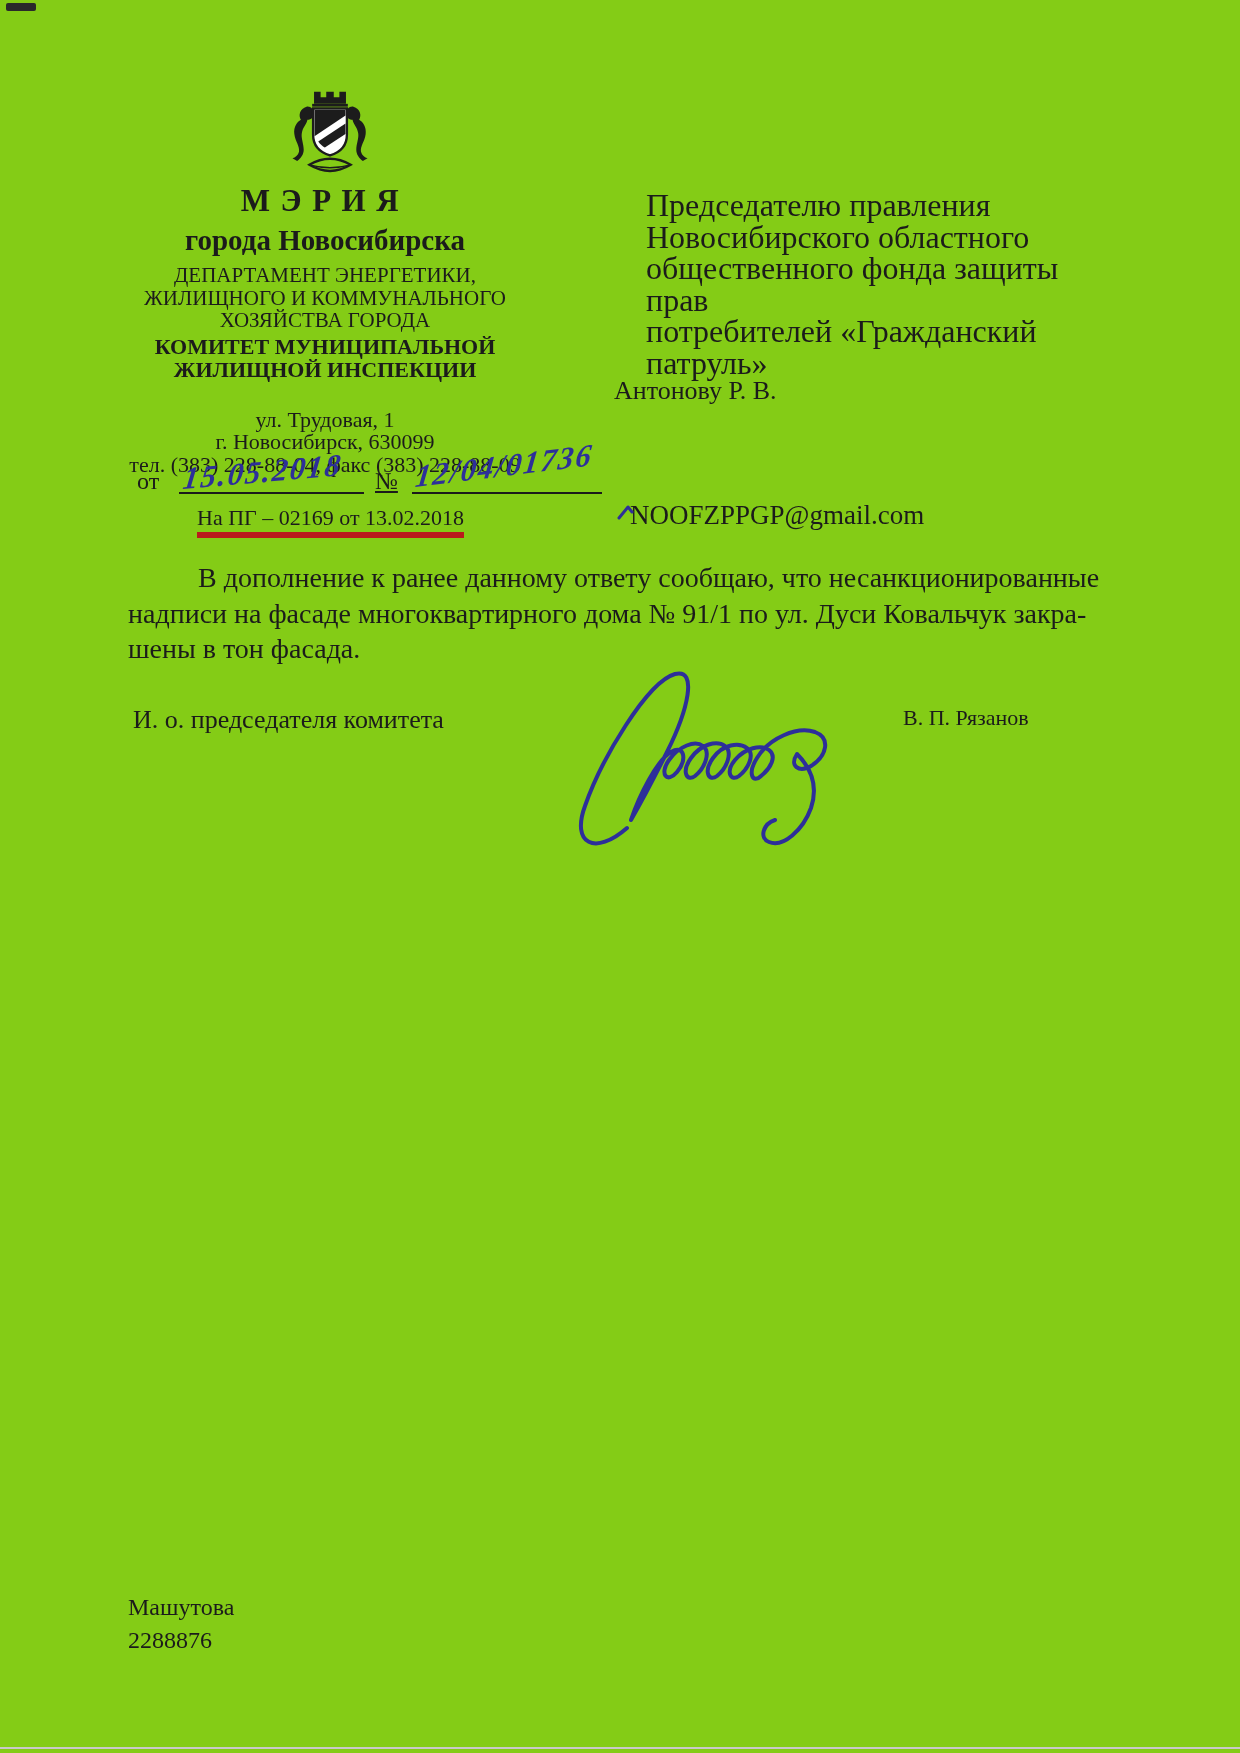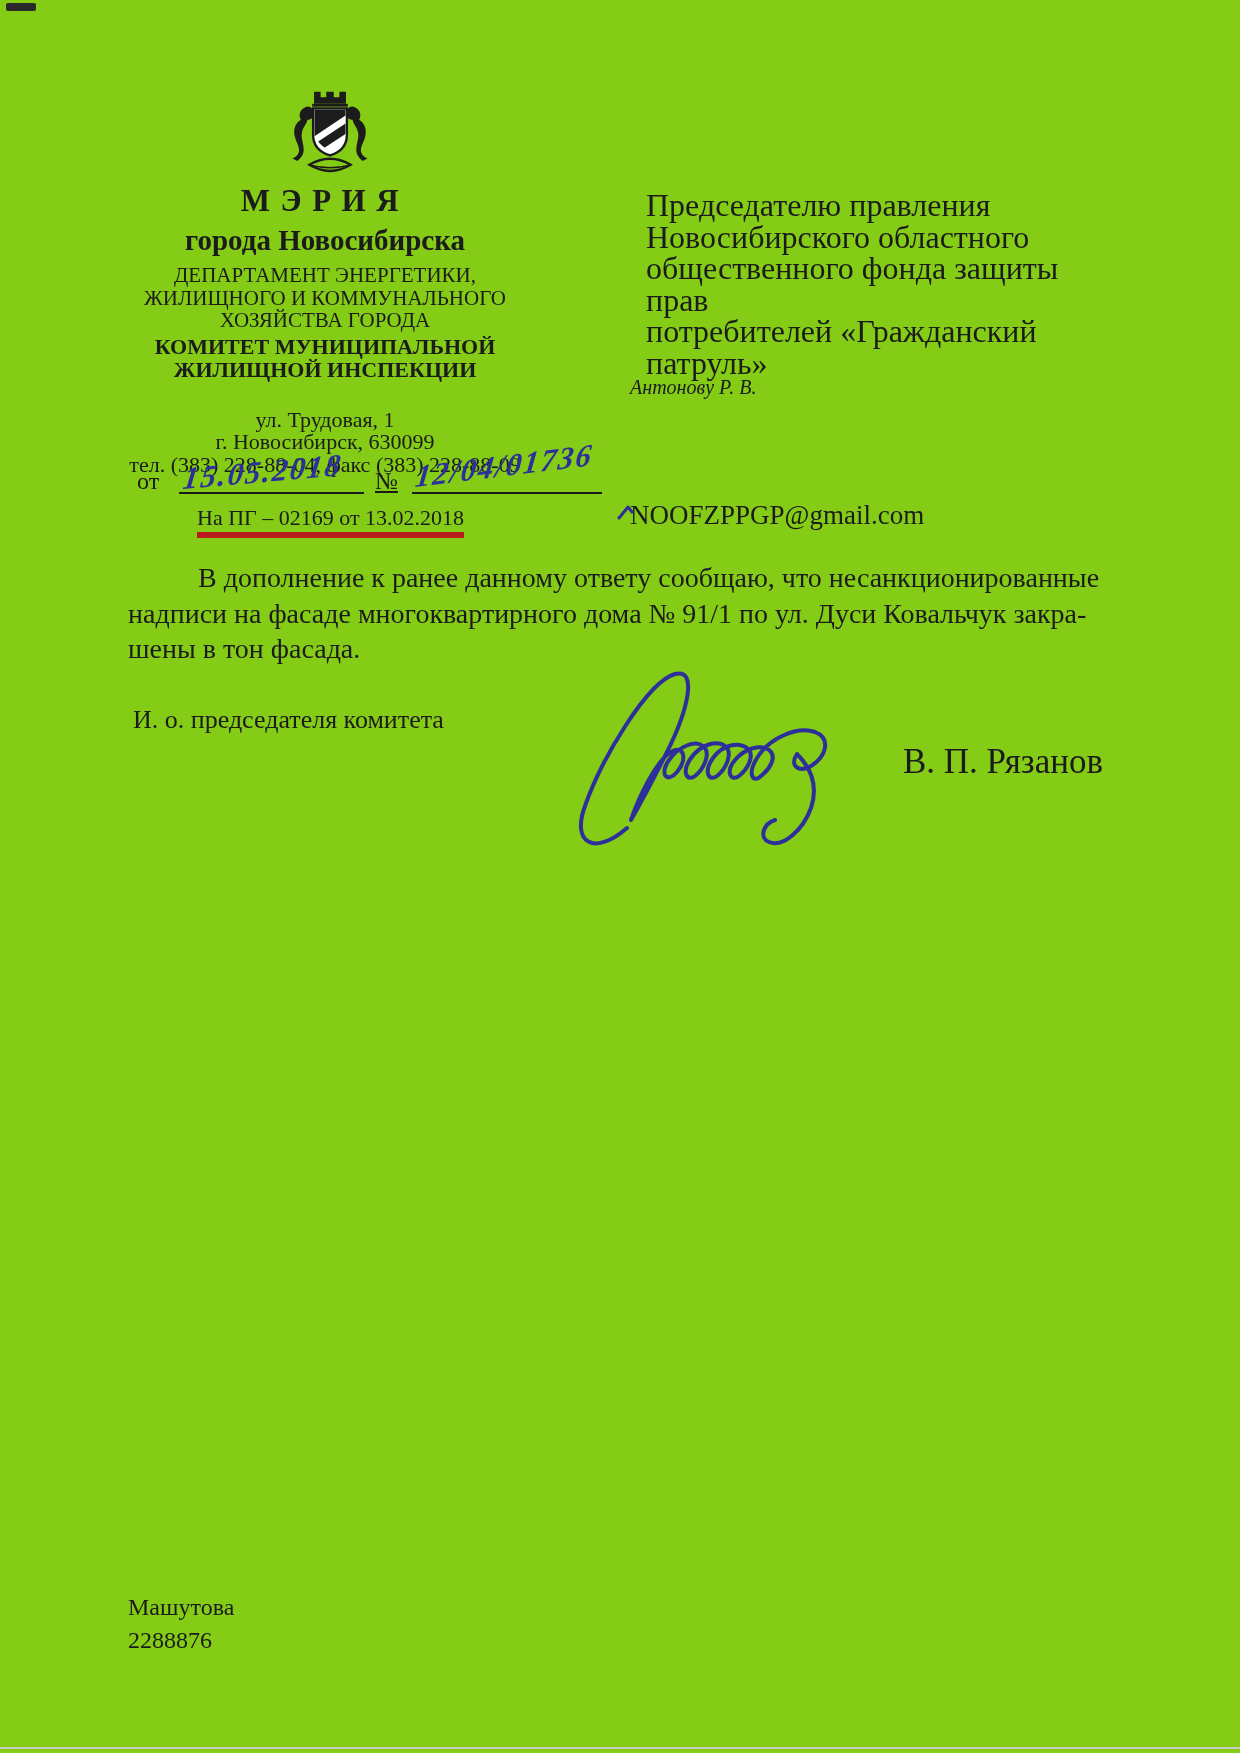--- a/index.html
+++ b/index.html
@@ -39,30 +39,30 @@
     white-space:nowrap;
   }
   .hand-date{left:46px;top:-8px;transform:rotate(-5deg) skewX(-12deg);}
   .hand-num{left:278px;top:-14px;transform:rotate(-7deg) skewX(-14deg);}
 
   .replyref{left:197px;top:505px;font-size:22px;}
   .replyref span{border-bottom:6px solid #b91c1c;padding-bottom:2px;}
 
   
   .recipient{left:630px;top:190px;width:460px;font-size:32px;line-height:31.5px;margin-left:16px;}
-  .recip-name{left:630px;top:376px;font-size:20px;font-style:italic;}
+  .recip-name{left:614px;top:376px;font-size:26px;}
   .recip-email{left:630px;top:500px;font-size:27px;}
 
   
   .body-par{left:128px;top:560px;width:995px;font-size:28px;line-height:35.5px;}
   .indent{text-indent:70px;}
 
   
   .sig-label{left:133px;top:705px;font-size:26px;}
-  .sig-name{left:903px;top:742px;font-size:35px;}
+  .sig-name{left:903px;top:705px;font-size:22px;}
   .sig-svg{left:535px;top:648px;}
   .tick-svg{left:616px;top:500px;}
 
   
   .footer{left:128px;top:1591px;font-size:24px;line-height:33px;}
 
   
   .scanline{left:0;top:1747px;width:1240px;height:2px;background:#c9c9c9;}
   .speck1{left:6px;top:3px;width:30px;height:8px;background:#2a2a2a;border-radius:2px;}
 

